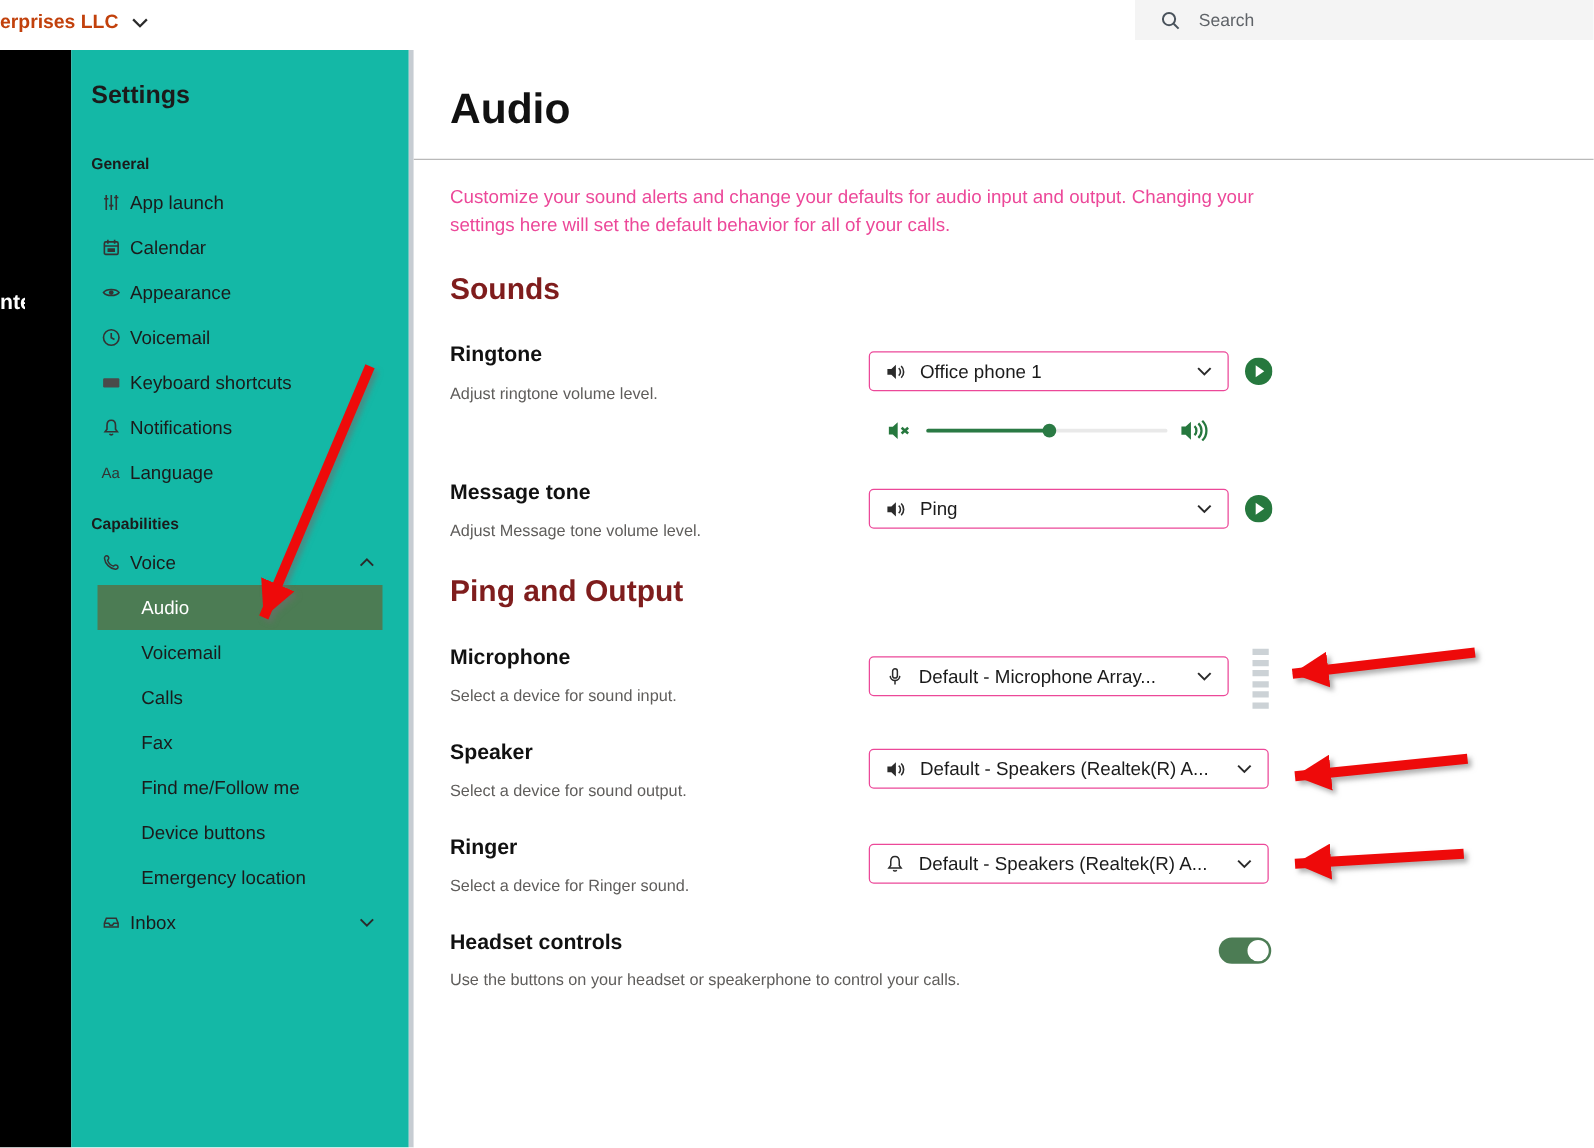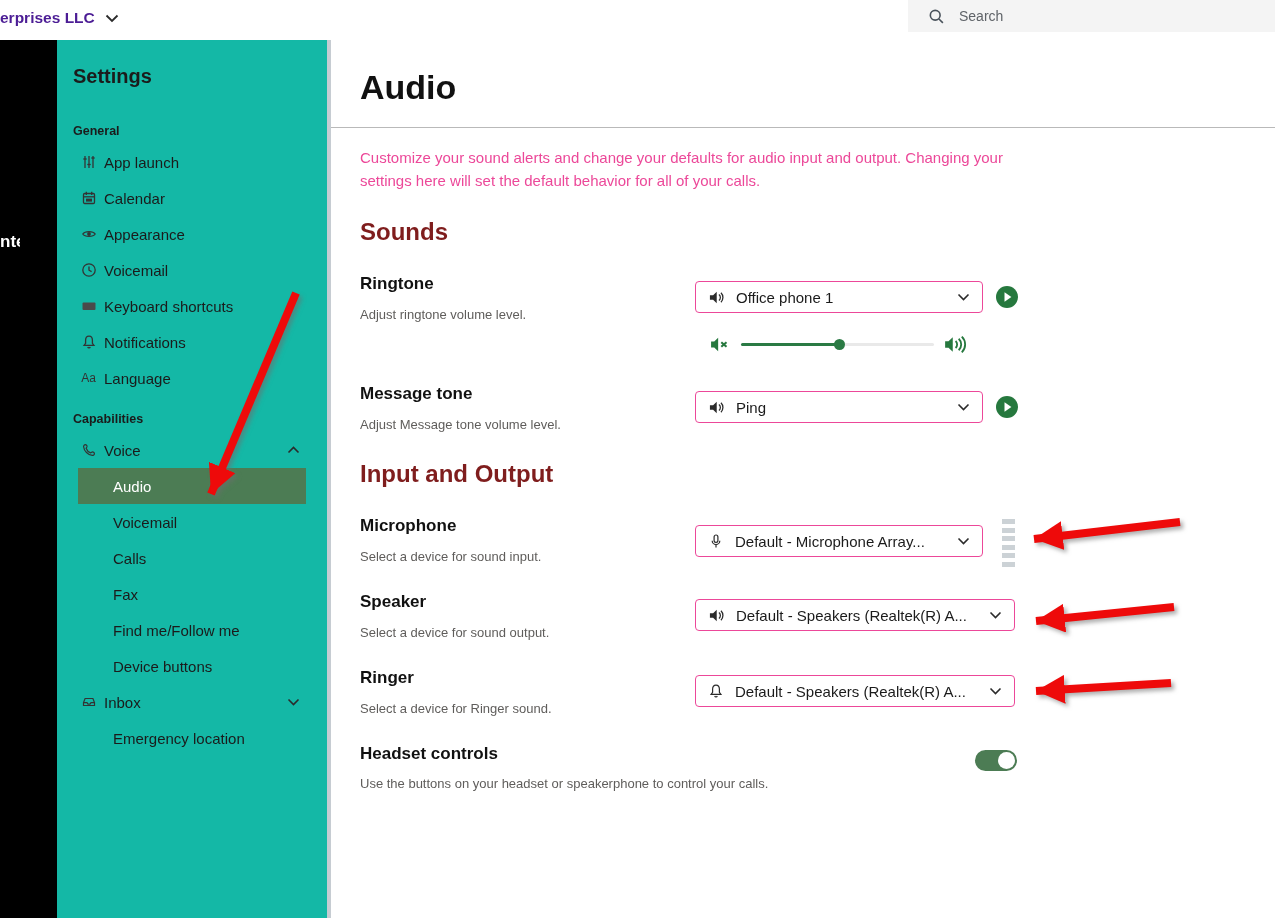--- a/index.html
+++ b/index.html
@@ -5,21 +5,21 @@
   * { margin:0; padding:0; box-sizing:border-box; }
   html,body { width:1275px; height:918px; overflow:hidden; }
   body {
     font-family:"Liberation Sans","DejaVu Sans",sans-serif;
     background:#ffffff; color:#1b1b1b; position:relative;
   }
 
   
   .topbar { position:absolute; left:0; top:0; right:0; height:40px; background:#ffffff; }
   .org-switcher { position:absolute; left:0; top:4px; height:28px; display:flex; align-items:center; gap:10px; cursor:pointer; }
-  .org-label { font-size:15.5px; font-weight:600; color:#4c1d95; white-space:nowrap; }
+  .org-label { font-size:15.5px; font-weight:600; color:#c2410c; white-space:nowrap; }
   .search-box { position:absolute; left:908px; right:0; top:0; height:32px; background:#f4f4f4; display:flex; align-items:center; padding-left:20px; gap:14px; }
   .search-box input { border:none; outline:none; background:transparent; font-size:14px; color:#333; font-family:inherit; width:260px; }
   .search-box input::placeholder { color:#5f6368; }
 
   
   .left-rail { position:absolute; left:0; top:40px; width:57px; bottom:0; background:#000000; }
   .rail-text { position:absolute; left:0; top:192px; color:#ffffff; font-size:17px; font-weight:700; white-space:nowrap; overflow:hidden; width:20px; }
 
   
   .sidebar { position:absolute; left:57px; top:40px; width:270px; bottom:0; background:#14b8a6; overflow:hidden; }
@@ -201,39 +201,39 @@
   </div>
   <div class="side-row child">
     <span>Fax</span>
   </div>
   <div class="side-row child">
     <span>Find me/Follow me</span>
   </div>
   <div class="side-row child">
     <span>Device buttons</span>
   </div>
+  <div class="side-row child">
+    <span>Emergency location</span>
+  </div>
+
   <div class="side-row">
     <span class="ic">
       <svg width="16" height="16" viewBox="0 0 16 16">
           <g fill="none" stroke="#333" stroke-width="1.2">
         <path d="M2.5,11.5 L2.5,8.6 L4.1,4.5 L11.9,4.5 L13.5,8.6 L13.5,11.5 z"></path>
         <path d="M2.5,8.6 L6,8.6 L7,10.2 L9,10.2 L10,8.6 L13.5,8.6"></path>
       </g>
         </svg>
     </span>
     <span>Inbox</span>
     <span class="chev">
       <svg width="13" height="8" viewBox="0 0 13 8">
           <polyline points="1.5,1.5 6.5,6.5 11.5,1.5" fill="none" stroke="#2b2b2b" stroke-width="1.6"></polyline>
         </svg>
     </span>
-  </div>
-
-  <div class="side-row child">
-    <span>Emergency location</span>
   </div>
 </aside>
 
 <div class="sidebar-scrollbar"></div>
 
 <main class="main">
   <div class="page-title">Audio</div>
   <div class="title-divider"></div>
   <div class="page-desc">Customize your sound alerts and change your defaults for audio input and output. Changing your settings here will set the default behavior for all of your calls.</div>
 
@@ -290,21 +290,21 @@
         </svg>
     </span>
   </div>
   <div class="play-btn" style="top:356px;">
     <svg width="22" height="22" viewBox="0 0 16 16">
       <circle cx="8" cy="8" r="8" fill="#26783e"></circle>
         <path d="M6.2,4.5 L11.2,8 L6.2,11.5 z" fill="#ffffff"></path>
     </svg>
   </div>
 
-  <div class="h2" style="top:420px;">Input and Output</div>
+  <div class="h2" style="top:420px;">Ping and Output</div>
 
   <div class="row-label" style="top:476px;">Microphone</div>
   <div class="row-desc" style="top:509px;">Select a device for sound input.</div>
   <div class="select-box w288" style="top:485px;">
     <svg width="16" height="17" viewBox="0 0 16 16">
       <rect x="6.1" y="1.5" width="3.8" height="7.4" rx="1.9" fill="none" stroke="#2b2b2b" stroke-width="1.2"></rect>
       <path d="M4.2,7.2 a3.8,3.8 0 0 0 7.6,0" fill="none" stroke="#2b2b2b" stroke-width="1.2"></path>
       <line x1="8" y1="11" x2="8" y2="14" stroke="#2b2b2b" stroke-width="1.2"></line>
     </svg>
     <span class="sel-text">Default - Microphone Array...</span>

